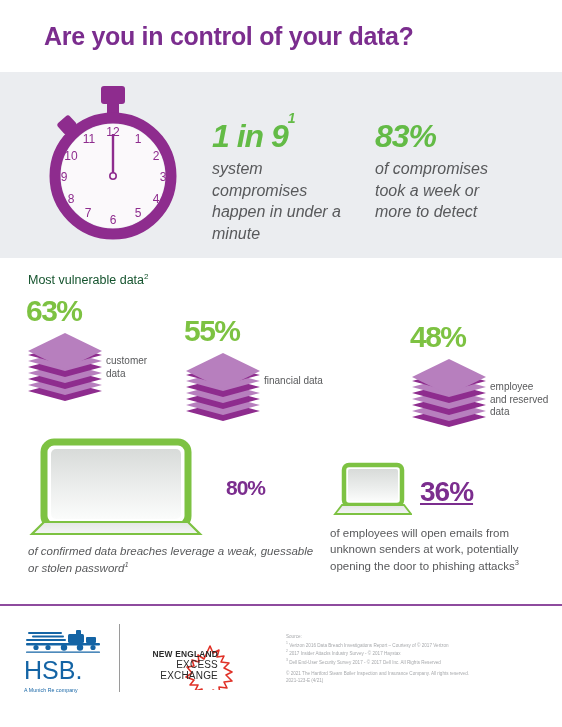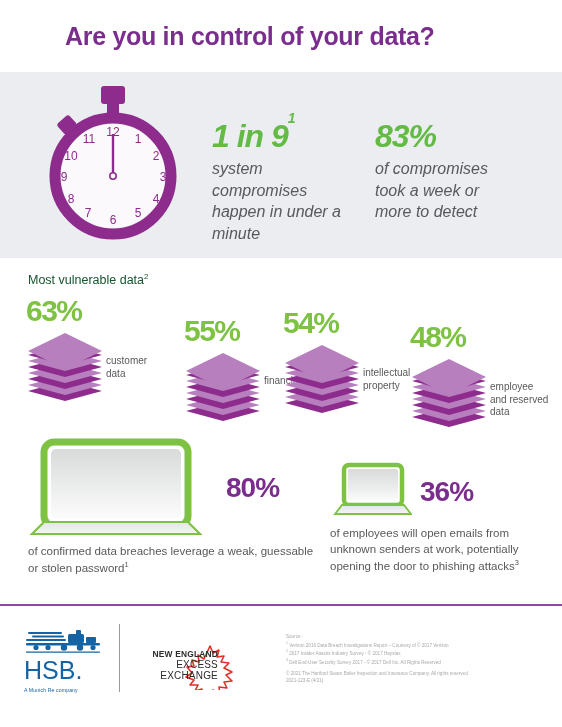--- a/index.html
+++ b/index.html
@@ -7,21 +7,21 @@
     width:562px;height:727px;
     background:#ffffff;
     font-family:"Liberation Sans", sans-serif;
     color:#58595b;
     overflow:hidden;
     position:relative;
   }
   .page{position:relative;width:562px;height:727px;background:#fff;}
 
   
-  .title-bar{height:72px;display:flex;align-items:center;padding-left:65px;background:#fff;}
+  .title-bar{height:72px;display:flex;align-items:center;padding-left:44px;background:#fff;}
   .title{
     font-size:25px;font-weight:bold;color:#7B2D8E;letter-spacing:-0.3px;
     font-family:"Liberation Sans", sans-serif;
   }
 
   
   .band{
     position:absolute;top:72px;left:0;width:562px;height:186px;
     background:#EBEDF0;
   }
@@ -55,28 +55,28 @@
   .stack-gfx{width:78px;height:72px;position:relative;flex:0 0 78px;}
   .stack-label{
     font-size:10px;line-height:1.25;color:#58595b;padding-top:26px;margin-left:2px;
     width:60px;
   }
 
   
   .laptop-big{position:absolute;left:18px;top:438px;width:300px;}
   .lb-row{display:flex;align-items:center;}
   .lb-gfx{width:196px;height:100px;position:relative;flex:0 0 196px;}
-  .lb-pct{font-size:28px;font-weight:bold;color:#7B2D8E;letter-spacing:-1px;margin-left:12px;}
-  .lb-cap{font-size:11.5px;line-height:1.38;color:#58595b;margin-top:6px;padding-left:10px;}
+  .lb-pct{font-size:21px;font-weight:bold;color:#7B2D8E;letter-spacing:-1px;margin-left:12px;}
+  .lb-cap{font-size:11.5px;line-height:1.38;color:#58595b;margin-top:6px;padding-left:10px;font-style:italic;}
   .lb-cap sup{font-size:7.5px;}
 
   .laptop-sm{position:absolute;left:330px;top:462px;width:222px;}
   .ls-row{display:flex;align-items:center;}
   .ls-gfx{width:82px;height:60px;position:relative;flex:0 0 82px;}
-  .ls-pct{font-size:28px;font-weight:bold;color:#7B2D8E;letter-spacing:-1px;margin-left:8px;}
+  .ls-pct{font-size:28px;font-weight:bold;color:#7B2D8E;letter-spacing:-1px;margin-left:8px;text-decoration:underline;}
   .ls-cap{font-size:11.5px;line-height:1.38;color:#58595b;margin-top:4px;}
   .ls-cap sup{font-size:7.5px;}
 
   
   .divider{position:absolute;left:0;top:604px;width:562px;height:1.5px;background:#8E4B9E;}
   .footer{position:absolute;left:0;top:606px;width:528px;height:121px;background:#fff;}
   .logo-hsb{position:absolute;left:24px;top:22px;width:78px;}
   .hsb-word{
     font-size:25px;font-weight:normal;color:#1464A5;letter-spacing:0px;
     line-height:1;font-family:"Liberation Sans", sans-serif;
@@ -188,38 +188,20 @@
             <polygon points="39,28 76,38 39,48 2,38" fill="#8E2C8E"></polygon>
             <polygon points="39,22 76,32 39,42 2,32" fill="#B77FBE"></polygon>
             <polygon points="39,16 76,26 39,36 2,26" fill="#8E2C8E"></polygon>
             <polygon points="39,4 76,22 39,40 2,22" fill="#B77FBE"></polygon>
           </svg>
         </div>
         <div class="stack-label">financial data</div>
       </div>
     </div>
 
-    <div class="stack-item" style="left:283px;top:12px;">
-      <div class="stack-pct">54%</div>
-      <div class="stack-row">
-        <div class="stack-gfx">
-          <svg viewBox="0 0 78 72" width="78" height="72">
-            <polygon points="39,52 76,62 39,72 2,62" fill="#8E2C8E"></polygon>
-            <polygon points="39,46 76,56 39,66 2,56" fill="#B77FBE"></polygon>
-            <polygon points="39,40 76,50 39,60 2,50" fill="#8E2C8E"></polygon>
-            <polygon points="39,34 76,44 39,54 2,44" fill="#B77FBE"></polygon>
-            <polygon points="39,28 76,38 39,48 2,38" fill="#8E2C8E"></polygon>
-            <polygon points="39,22 76,32 39,42 2,32" fill="#B77FBE"></polygon>
-            <polygon points="39,16 76,26 39,36 2,26" fill="#8E2C8E"></polygon>
-            <polygon points="39,4 76,22 39,40 2,22" fill="#B77FBE"></polygon>
-          </svg>
-        </div>
-        <div class="stack-label">intellectual property</div>
-      </div>
-    </div>
 
     <div class="stack-item" style="left:410px;top:26px;">
       <div class="stack-pct">48%</div>
       <div class="stack-row">
         <div class="stack-gfx">
           <svg viewBox="0 0 78 72" width="78" height="72">
             <polygon points="39,52 76,62 39,72 2,62" fill="#8E2C8E"></polygon>
             <polygon points="39,46 76,56 39,66 2,56" fill="#B77FBE"></polygon>
             <polygon points="39,40 76,50 39,60 2,50" fill="#8E2C8E"></polygon>
             <polygon points="39,34 76,44 39,54 2,44" fill="#B77FBE"></polygon>

